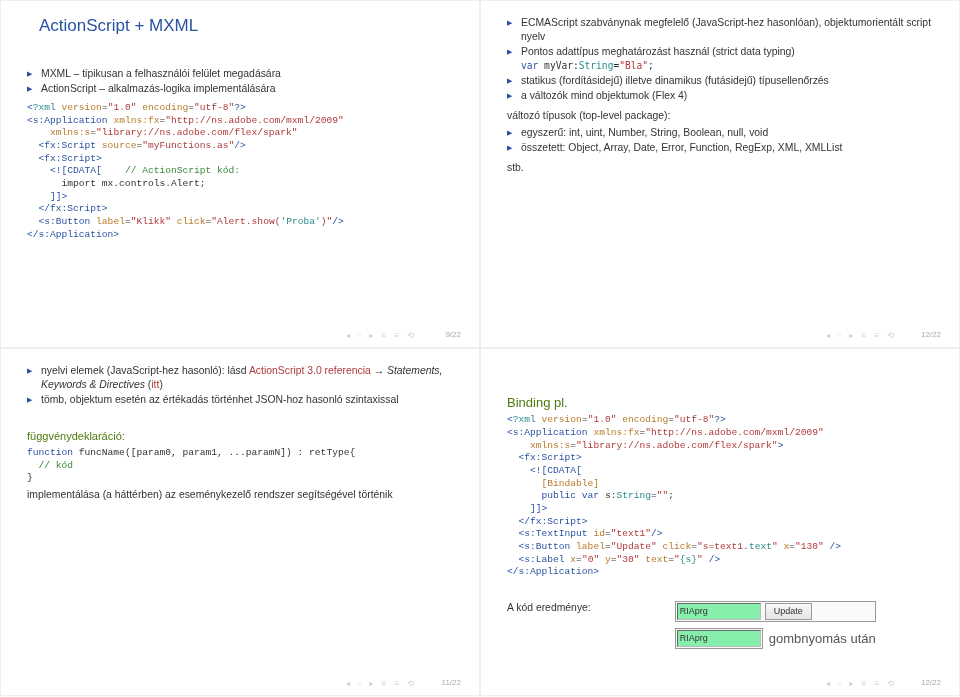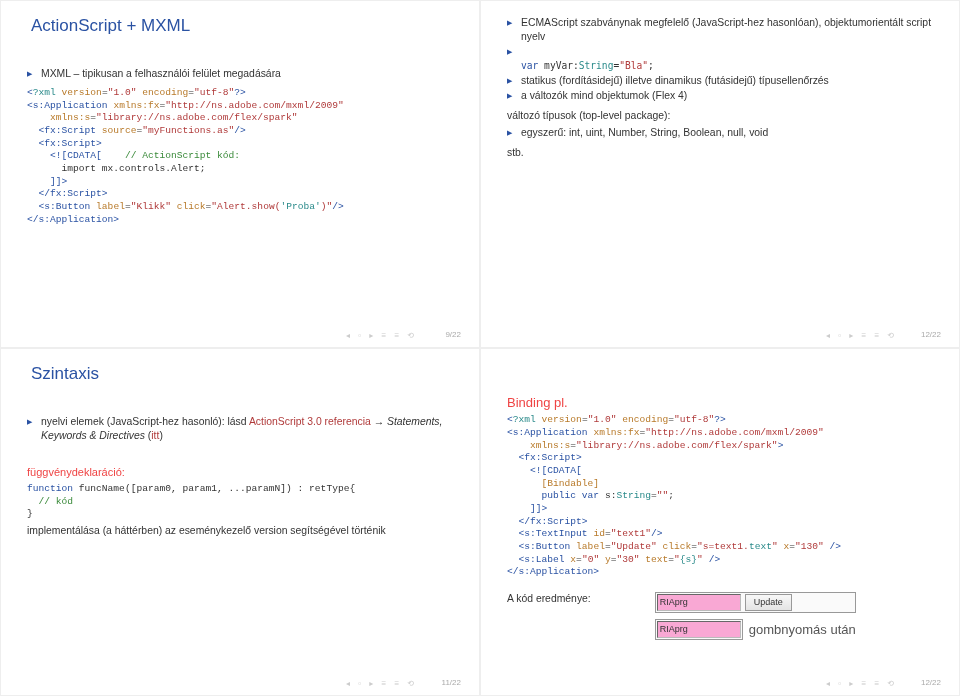--- a/index.html
+++ b/index.html
@@ -1,44 +1,45 @@
 <!DOCTYPE html>
 <html><head>
 <meta charset="utf-8">
 <style>
 body{margin:0;padding:0;font-family:"Segoe UI",Helvetica,Arial,sans-serif;background:#fff;color:#333;font-size:11px;line-height:1.35}
 .grid{display:grid;grid-template-columns:480px 480px;grid-template-rows:348px 348px;width:960px;height:696px}
 .slide{border:.5px solid #eee;padding:14px 26px 20px;position:relative;box-sizing:border-box;display:flex;flex-direction:column}
-.title{color:#2a52a3;font-size:17px;font-weight:400;margin:0 4px 28px}
-.sub{color:#ef4444;font-size:12px;font-weight:400;margin:4px 0 2px}
+.title{color:#2a52a3;font-size:17px;font-weight:400;margin:0 12px 28px}
+.sub{color:#4d7c0f;font-size:12px;font-weight:400;margin:4px 0 2px}
 .body{font-size:10.4px;flex:1}
 ul.bul{list-style:none;padding:0;margin:0 0 6px}
 ul.bul>li{position:relative;padding-left:14px;margin:1px 0}
 ul.bul>li:before{content:"▶";position:absolute;left:0;top:2px;color:#2a52a3;font-size:7px}
 pre{font-family:"Consolas","Courier New",monospace;font-size:9.6px;margin:3px 0;white-space:pre;line-height:1.32;color:#333}
 .b{color:#2a52a3}.g{color:#3a8a3a}.r{color:#b03a3a}.o{color:#b87a2a}.t{color:#2a8a8a}
 .pager{position:absolute;right:18px;bottom:6px;font-size:8px;color:#aaa}
 .navicons{position:absolute;right:62px;bottom:5px;font-size:8px;color:#ccc;letter-spacing:3px}
 .link{color:#b03a3a}
 .it{font-style:italic}
-.tbl{display:flex;gap:64px;margin-top:13px}
+.tbl{display:flex;gap:84px;margin-top:22px}
 .cell{border:1px solid #999;display:flex;align-items:center;gap:4px;background:#fafafa;padding:1px}
-.inp{border:1px inset #bbb;background:#f9a8d4;width:78px;height:15px;font-size:9px;padding:0 2px;display:inline-flex;align-items:center}
+.inp{border:1px inset #bbb;background:#86efac;width:78px;height:15px;font-size:9px;padding:0 2px;display:inline-flex;align-items:center}
 .btn{border:1px solid #999;background:linear-gradient(#f8f8f8,#e4e4e4);font-size:9px;padding:1px 8px;display:inline-flex;align-items:center}
 </style>
 </head>
 <body>
 
 <div class="grid">
 
 <div class="slide">
   <h1 class="title">ActionScript + MXML</h1>
   <div class="body">
     <ul class="bul">
       <li>MXML – tipikusan a felhasználói felület megadására</li>
+      <li>ActionScript – alkalmazás-logika implementálására</li>
     </ul>
 <pre><span class="b">&lt;</span><span class="t">?xml</span> <span class="o">version</span>=<span class="r">"1.0"</span> <span class="o">encoding</span>=<span class="r">"utf-8"</span><span class="b">?&gt;</span>
 <span class="b">&lt;s:Application</span> <span class="o">xmlns:fx</span>=<span class="r">"http://ns.adobe.com/mxml/2009"</span>
     <span class="o">xmlns:s</span>=<span class="r">"library://ns.adobe.com/flex/spark"</span>
   <span class="b">&lt;fx:Script</span> <span class="o">source</span>=<span class="r">"myFunctions.as"</span><span class="b">/&gt;</span>
   <span class="b">&lt;fx:Script&gt;</span>
     <span class="b">&lt;![CDATA[</span>    <span class="g">// ActionScript kód:</span>
       import mx.controls.Alert;
     <span class="b">]]&gt;</span>
   <span class="b">&lt;/fx:Script&gt;</span>
@@ -46,47 +47,48 @@
 <span class="b">&lt;/s:Application&gt;</span></pre>
   </div>
   <div class="navicons">◂ ▫ ▸ ≡ ≡ ⟲</div>
   <div class="pager">9/22</div>
 </div>
 
 <div class="slide">
   <div class="body">
     <ul class="bul">
       <li>ECMAScript szabványnak megfelelő (JavaScript-hez hasonlóan), objektumorientált script nyelv</li>
-      <li><br>
+      <li><span>Pontos adattípus meghatározást használ (strict data typing)</span><br>
         <code style="font-family:Consolas,monospace;font-size:9.6px"><span class="b">var</span> myVar:<span class="t">String</span>=<span class="r">"Bla"</span>;</code>
       </li>
       <li>statikus (fordításidejű) illetve dinamikus (futásidejű) típusellenőrzés</li>
       <li>a változók mind objektumok (Flex 4)</li>
     </ul>
     <div style="color:#333;margin:6px 0 3px">változó típusok (top-level package):</div>
     <ul class="bul">
       <li>egyszerű: int, uint, Number, String, Boolean, null, void</li>
+      <li>összetett: Object, Array, Date, Error, Function, RegExp, XML, XMLList</li>
     </ul>
     <div>stb.</div>
   </div>
   <div class="navicons">◂ ▫ ▸ ≡ ≡ ⟲</div>
   <div class="pager">12/22</div>
 </div>
 
 <div class="slide">
-  <h1 class="title">Szintaxis</h1>
   <div class="body">
     <ul class="bul">
       <li>nyelvi elemek (JavaScript-hez hasonló): lásd <span class="link">ActionScript 3.0 referencia</span> → <span class="it">Statements, Keywords &amp; Directives</span> (<span class="link">itt</span>)</li>
+      <li>tömb, objektum esetén az értékadás történhet JSON-hoz hasonló szintaxissal</li>
     </ul>
     <div class="sub" style="font-size:11px;margin-top:22px">függvénydeklaráció:</div>
 <pre><span class="b">function</span> funcName([param0, param1, ...paramN]) : retType{
   <span class="g">// kód</span>
 }</pre>
-    <div>implementálása (a háttérben) az eseménykezelő version segítségével történik</div>
+    <div>implementálása (a háttérben) az eseménykezelő rendszer segítségével történik</div>
   </div>
   <div class="navicons">◂ ▫ ▸ ≡ ≡ ⟲</div>
   <div class="pager">11/22</div>
 </div>
 
 <div class="slide">
   <h1 class="title">&nbsp;</h1>
   <div class="body">
     <div class="sub" style="font-size:13px;margin-top:-20px">Binding pl.</div>
 <pre><span class="b">&lt;</span><span class="t">?xml</span> <span class="o">version</span>=<span class="r">"1.0"</span> <span class="o">encoding</span>=<span class="r">"utf-8"</span><span class="b">?&gt;</span>

